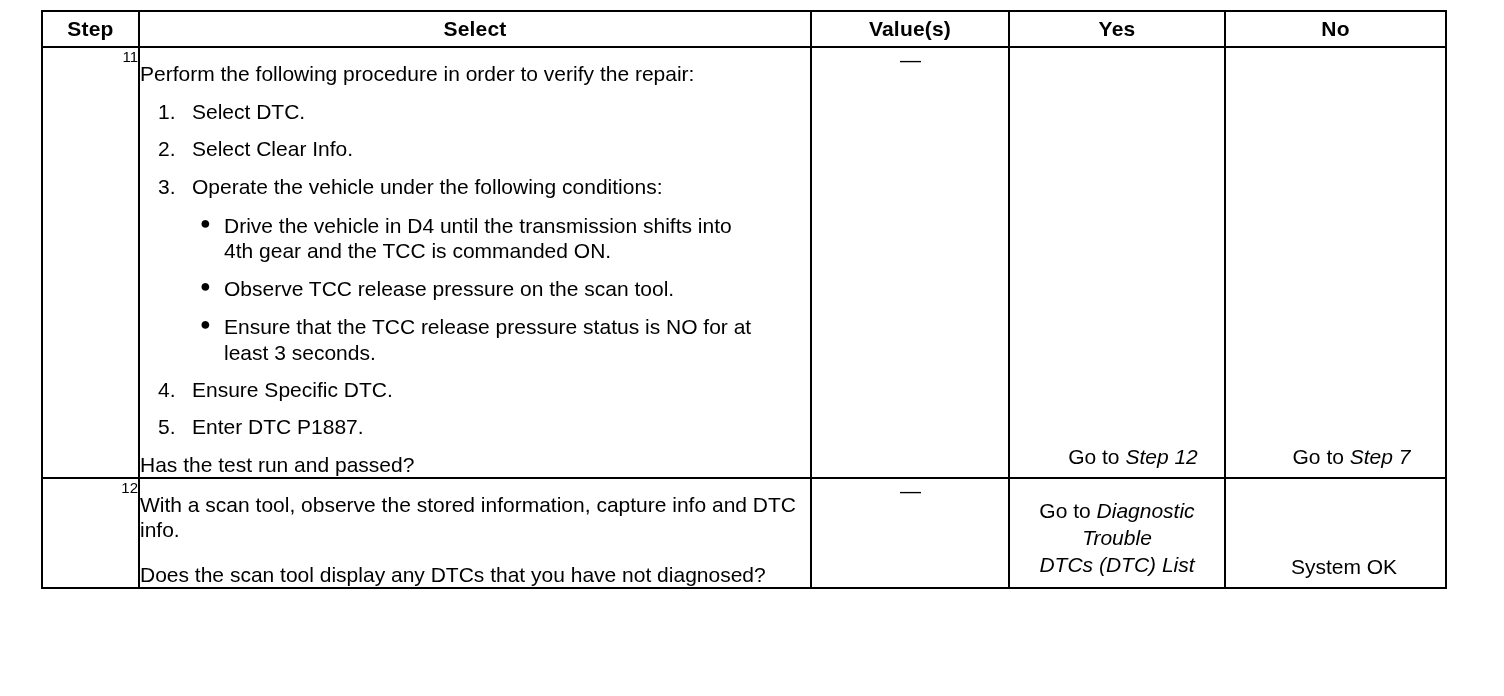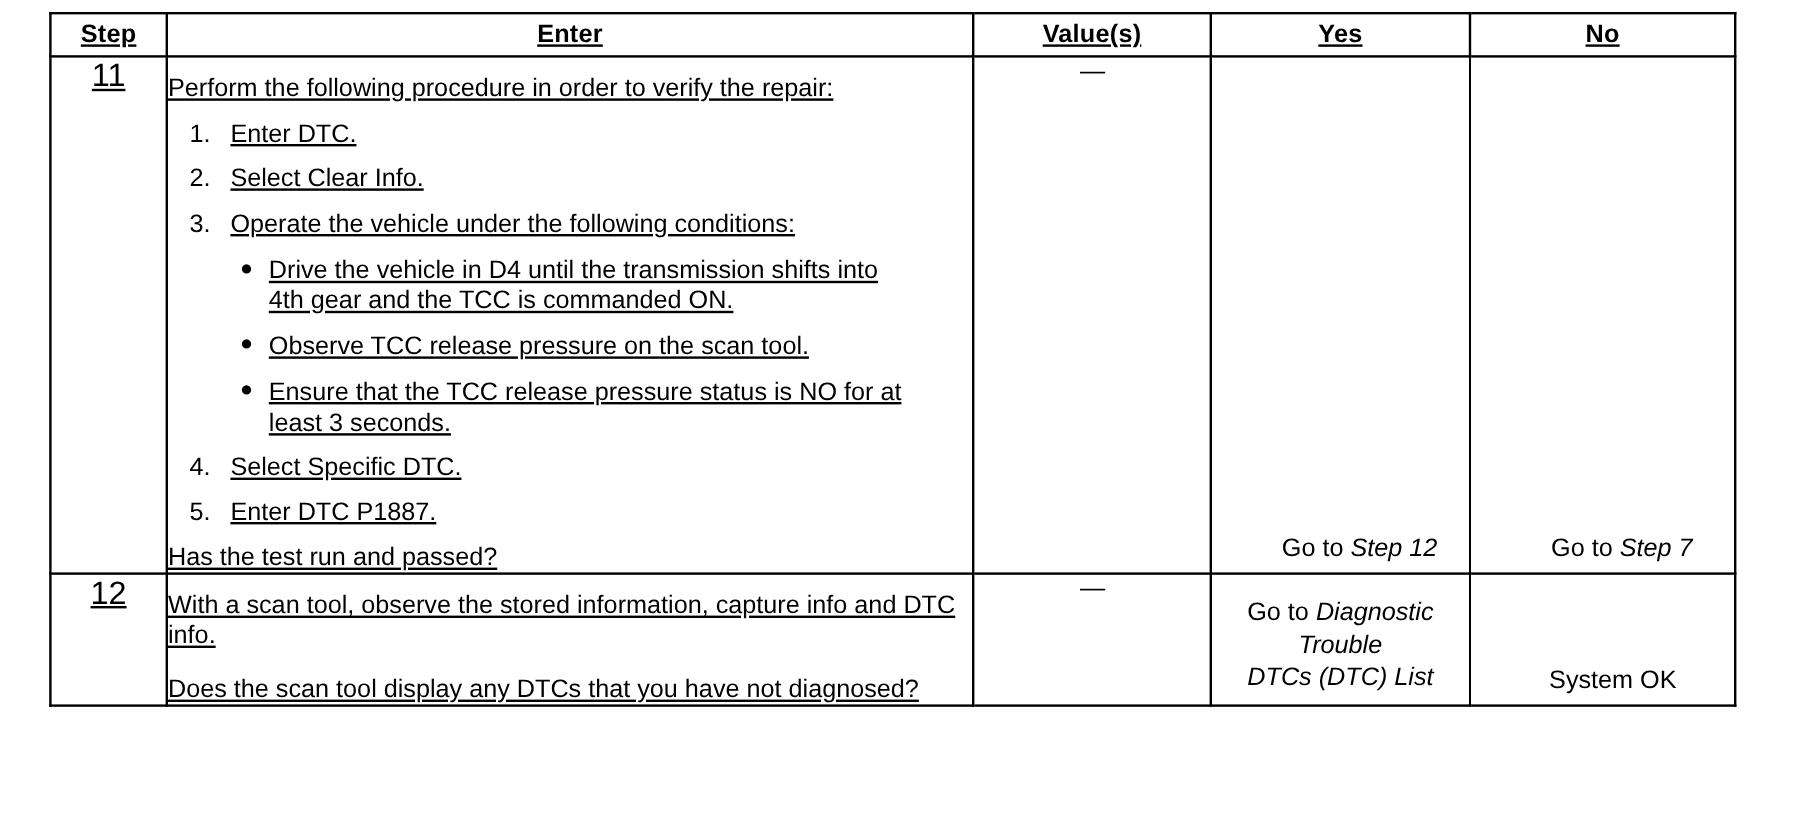--- a/index.html
+++ b/index.html
@@ -23,21 +23,20 @@
   }
 
   table.diag {
     position: absolute;
     left: 41px;
     top: 10px;
     width: 1404px;
     border-collapse: collapse;
     table-layout: fixed;
     background: #ffffff;
-    text-decoration: underline;
   }
 
   table.diag td,
   table.diag th {
     border: 2px solid #000000;
     padding: 0;
     vertical-align: top;
     background: #ffffff;
   }
 
@@ -54,23 +53,23 @@
     font-weight: bold;
     font-size: 21px;
     height: 34px;
     line-height: 34px;
     letter-spacing: 0.2px;
     white-space: nowrap;
   }
 
   
   td.step-cell {
-    text-align: center;
+    text-align: right;
     vertical-align: middle;
-    font-size: 27px;
+    font-size: 15px;
   }
 
   td.action-cell {
     padding: 7px 10px 6px 10px;
     font-size: 21px;
     line-height: 1.2;
   }
 
   td.value-cell {
     text-align: center;
@@ -188,39 +187,39 @@
       <col class="c-step">
       <col class="c-action">
       <col class="c-value">
       <col class="c-yes">
       <col class="c-no">
     </colgroup>
 
     <thead>
       <tr>
         <th>Step</th>
-        <th>Enter</th>
+        <th>Select</th>
         <th>Value(s)</th>
         <th>Yes</th>
         <th>No</th>
       </tr>
     </thead>
 
     <tbody>
 
       <tr>
         <td class="step-cell">11</td>
 
         <td class="action-cell">
           <p class="lead">Perform the following procedure in order to verify the repair:</p>
 
           <ol class="numlist">
             <li>
               <span class="num">1.</span>
-              <span>Enter DTC.</span>
+              <span>Select DTC.</span>
             </li>
             <li>
               <span class="num">2.</span>
               <span>Select Clear Info.</span>
             </li>
             <li>
               <span class="num">3.</span>
               <span>Operate the vehicle under the following conditions:</span>
 
               <ul class="bullets">
@@ -233,21 +232,21 @@
                   <span>Observe TCC release pressure on the scan tool.</span>
                 </li>
                 <li>
                   <span class="dot">●</span>
                   <span>Ensure that the TCC release pressure status is NO for at least 3 seconds.</span>
                 </li>
               </ul>
             </li>
             <li>
               <span class="num">4.</span>
-              <span>Select Specific DTC.</span>
+              <span>Ensure Specific DTC.</span>
             </li>
             <li>
               <span class="num">5.</span>
               <span>Enter DTC P1887.</span>
             </li>
           </ol>
 
           <p class="question">Has the test run and passed?</p>
         </td>
 

